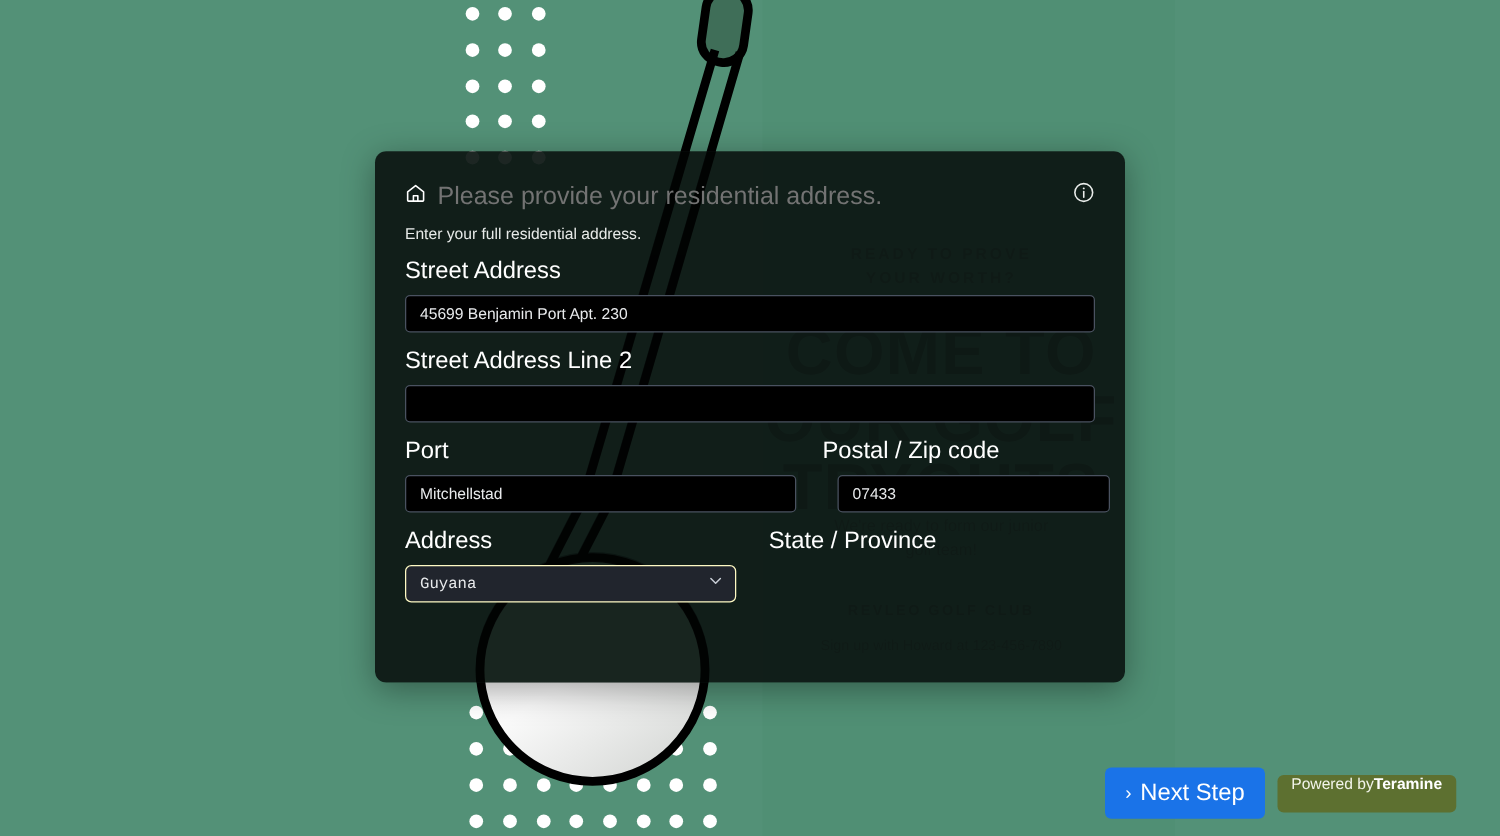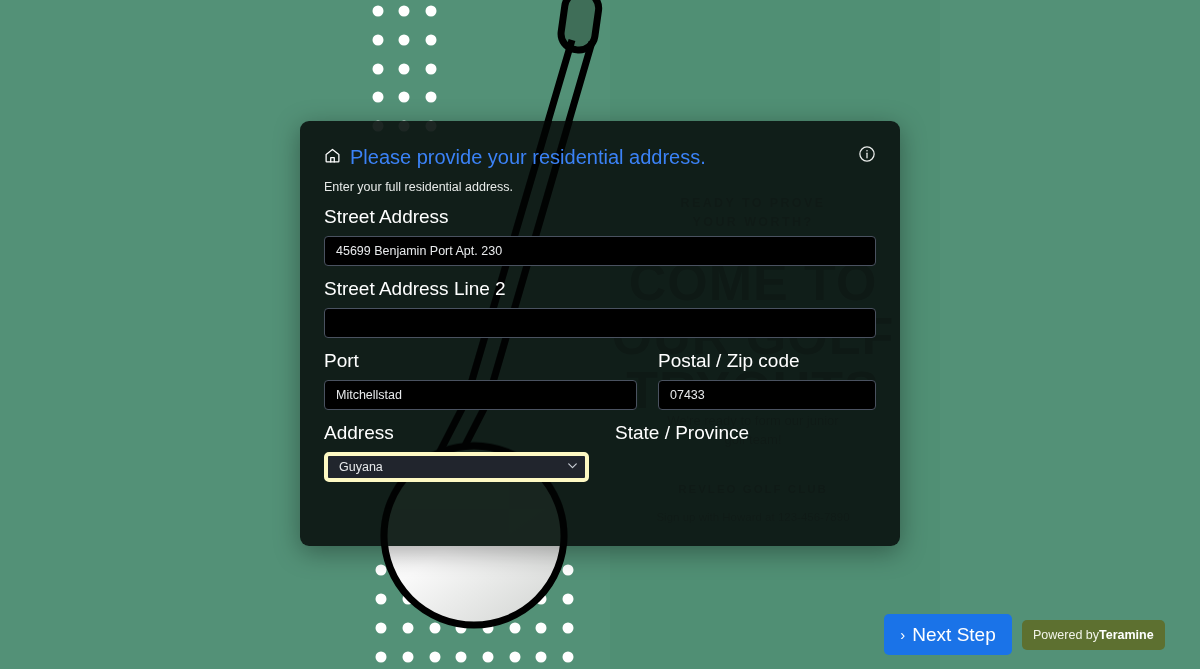--- a/index.html
+++ b/index.html
@@ -121,21 +121,21 @@
   }
 
   .title-row {
     display: flex;
     align-items: center;
     gap: 9px;
   }
 
   #modal-title {
     font-size: 20px;
-    color: #3b82f6;
+    color: #737373;
     font-weight: normal;
     line-height: 24px;
   }
 
   .home-icon, .info-icon { display: block; }
 
   #modal-subtitle {
     margin-top: 11px;
     font-size: 12.5px;
     color: #e7eae8;
@@ -173,43 +173,43 @@
   
   .select-wrap {
     position: relative;
     z-index: 3;
     width: 265px;
   }
   .select-box {
     width: 100%;
     height: 30px;
     background: #21252d;
-    border: 4px solid #fef9c3;
+    border: 1px solid #fef9c3;
     border-radius: 5px;
     color: #e8eaec;
     font-size: 12.5px;
-    font-family: Liberation Sans, sans-serif;
+    font-family: Liberation Mono, monospace;
     padding: 0 28px 0 11px;
     display: flex;
     align-items: center;
     cursor: pointer;
   }
   .chev {
     position: absolute;
     right: 10px;
     top: 50%;
     transform: translateY(-50%);
     pointer-events: none;
   }
 
   
   #input-street { width: 552px; }
   #input-street2 { width: 552px; }
   #input-city { width: 313px; }
-  #input-zip { width: 218px; }
+  #input-zip { width: 218px; margin-left: 12px; }
   #select-country-wrap { width: 265px; }
   #select-state-wrap { width: 265px; }
 
   .grid-city {
     display: flex;
     position: relative;
     z-index: 3;
   }
   .cell-left { width: 313px; }
   .cell-right { width: 218px; margin-left: 21px; }
@@ -240,21 +240,21 @@
   #next-step-button .caret { font-size: 15px; }
 
   #powered-badge {
     position: absolute;
     left: 1022px;
     top: 620px;
     height: 30px;
     background: #5d7030;
     border-radius: 5px;
     display: flex;
-    align-items: center;
+    align-items: flex-start;
     padding: 0 11px;
     color: #f2f4ea;
     font-size: 12.5px;
     cursor: pointer;
   }
   #powered-badge .brand { font-weight: bold; color: #ffffff; }
 </style>
 </head>
 <body>
 

